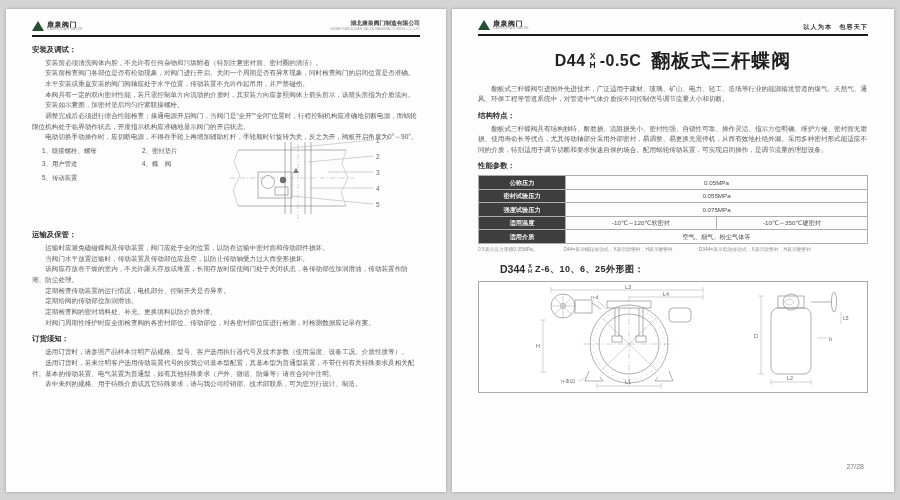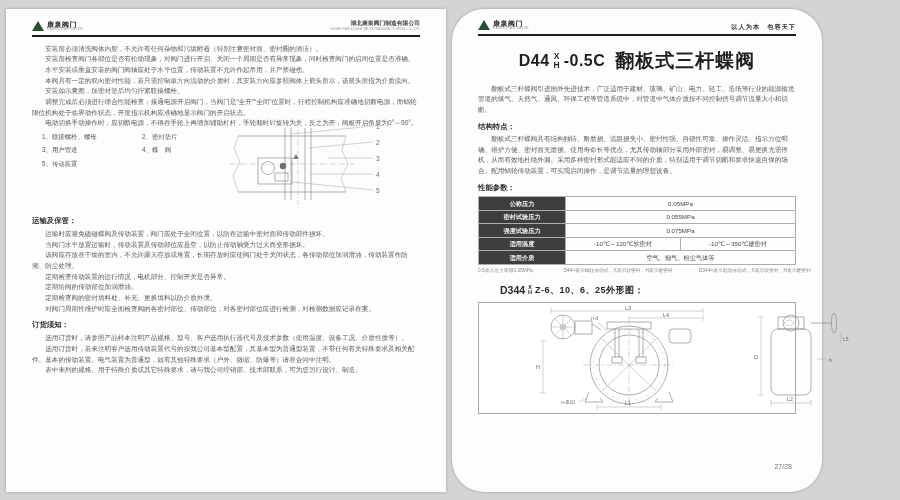--- a/index.html
+++ b/index.html
@@ -9,21 +9,21 @@
     font-family:"Liberation Sans","DejaVu Sans",sans-serif;
     position:relative;overflow:hidden;
     -webkit-font-smoothing:antialiased;
   }
   .page{
     position:absolute;top:9px;height:483px;width:440px;
     background:#fdfdfd;
     box-shadow:0 0 3px rgba(0,0,0,.28);
   }
   #page-left{left:6px;}
-  #page-right{left:452px;width:370px;border-radius:32px;}
+  #page-right{left:452px;width:442px;}
 
   
   .pg-header{
     margin:11px 26px 0 26px;
     display:flex;justify-content:space-between;align-items:flex-end;
     border-bottom:2px solid #1c1c1c;
     padding-bottom:3px;
   }
   .logo{display:flex;align-items:center;gap:3px;}
   .logo-tri{
@@ -101,20 +101,21 @@
         <span class="logo-en">KANGQUAN VALVE</span>
       </div>
     </div>
     <div class="hdr-right">
       <div class="hdr-company">湖北康泉阀门制造有限公司</div>
       <div class="hdr-company-sub">HUBEI KANGQUAN VALVE MANUFACTURING CO.,LTD</div>
     </div>
   </div>
 
   <div class="body-l">
+    <div class="sec-h">安装及调试：</div>
     <p class="para">安装前必须清洗阀体内腔，不允许有任何杂物和污垢附着（特别注意密封面、密封圈的清洁）。</p>
     <p class="para">安装前检查阀门各部位是否有松动现象，对阀门进行开启、关闭一个周期是否有异常现象，同时检查阀门的启闭位置是否准确。</p>
     <p class="para">水平安装或垂直安装的阀门阀轴应处于水平位置，传动装置不允许作起吊用，并严禁碰伤。</p>
     <p class="para">本阀具有一定的双向密封性能，若只需控制单方向流动的介质时，其安装方向应参照阀体上箭头所示，该箭头所指为介质流向。</p>
     <p class="para">安装如示意图，加密封垫后均匀拧紧联接螺栓。</p>
     <p class="para">调整完成后必须进行综合性能检查；接通电源开启阀门，当阀门是“全开”“全闭”位置时，行程控制机构应准确地切断电源，而蜗轮限位机构处于临界动作状态，开度指示机构应准确地显示阀门的开启状态。</p>
     <p class="para">电动切换手动操作时，应切断电源，不得在手轮上再增加辅助杠杆，手轮顺时针旋转为关，反之为开，阀板开启角度为0°～90°。</p>
 
     <div class="schem-wrap">
       <div class="legend">

